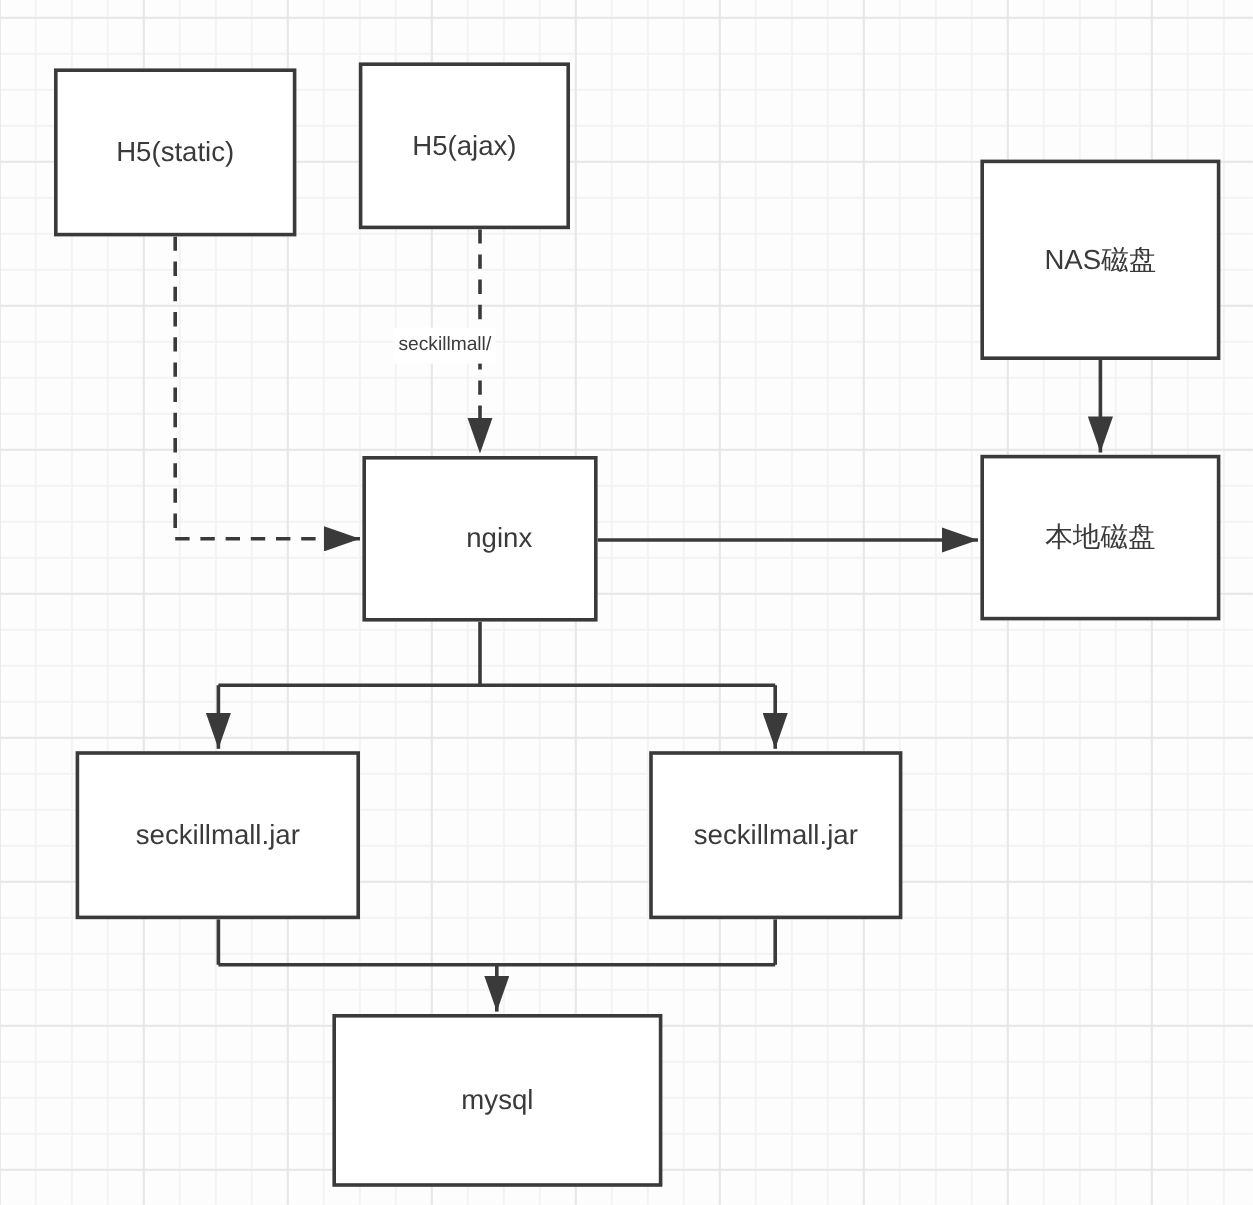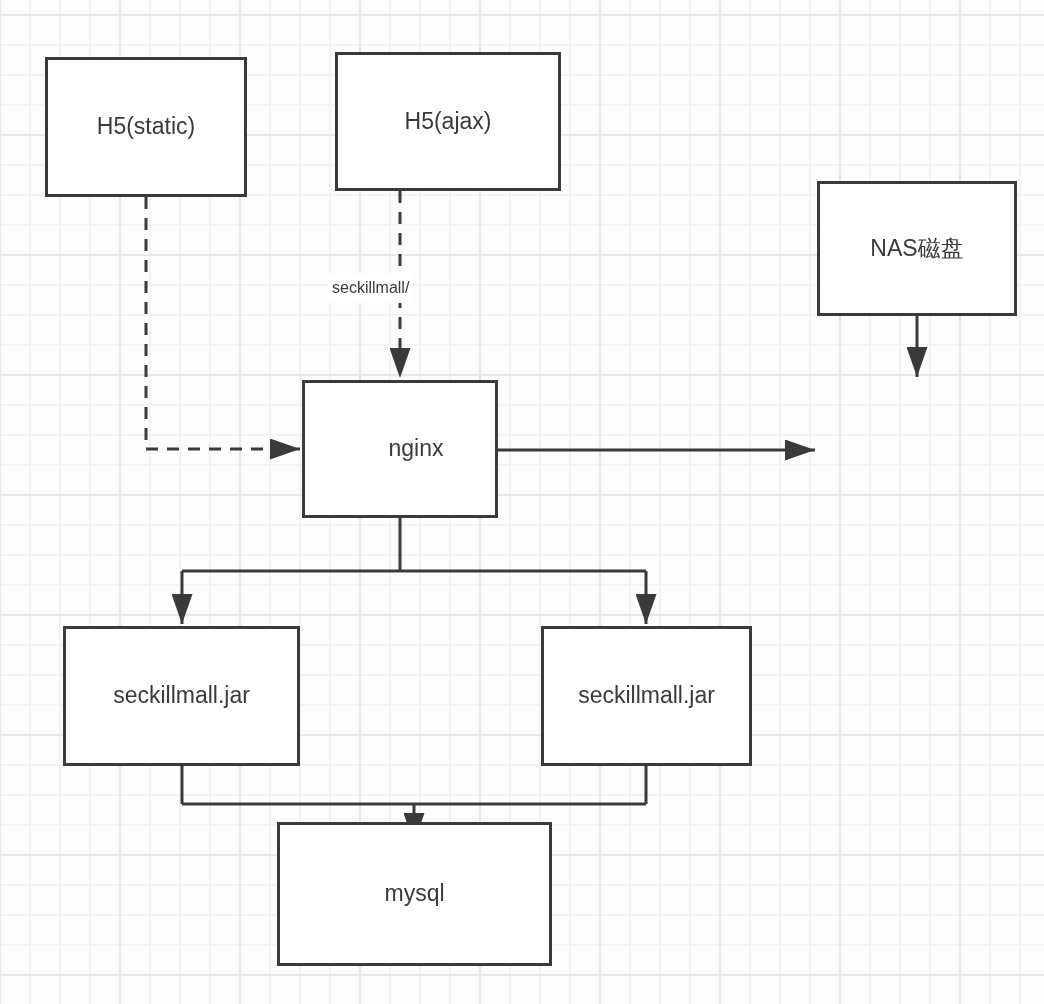--- a/index.html
+++ b/index.html
@@ -61,27 +61,27 @@
   .edge-label{
     position:absolute;
     background:#ffffff;
     font-size:16px;
     line-height:28px;
     padding:1px 4px;
     white-space:nowrap;
   }
   
   .n-h5-static {left:45px;  top:57px;  width:202px; height:140px;}
-  .n-h5-ajax   {left:299px; top:52px;  width:226px; height:139px;margin-left:36px;}
-  .n-nas-disk  {left:817px; top:133px; width:200px; height:135px;margin-top:48px;}
+  .n-h5-ajax   {left:299px; top:52px;  width:176px; height:139px;}
+  .n-nas-disk  {left:817px; top:133px; width:200px; height:167px;}
   .n-nginx     {left:302px; top:380px; width:196px; height:138px;padding-left:32px;}
   .n-local-disk{left:817px; top:379px; width:200px; height:138px;}
   .n-jar-left  {left:63px;  top:626px; width:237px; height:140px;}
   .n-jar-right {left:541px; top:626px; width:211px; height:140px;}
-  .n-mysql     {left:277px; top:822px; width:275px; height:144px;}
+  .n-mysql     {left:277px; top:845px; width:275px; height:144px;}
   .l-static-route{left:14px;  top:389px;}
   .l-ajax-route  {left:328px; top:273px;}
 </style>
 </head>
 <body>
 
 <div class="canvas">
 
   <svg class="edges" viewBox="0 0 1044 1004">
     <defs>
@@ -118,20 +118,23 @@
   </div>
 
   <div class="node n-nas-disk">
     <span>NAS磁盘</span>
   </div>
 
   <div class="node n-nginx">
     <span>nginx</span>
   </div>
 
+  <div class="node n-local-disk">
+    <span>本地磁盘</span>
+  </div>
 
   <div class="node n-jar-left">
     <span>seckillmall.jar</span>
   </div>
 
   <div class="node n-jar-right">
     <span>seckillmall.jar</span>
   </div>
 
   <div class="node n-mysql">

